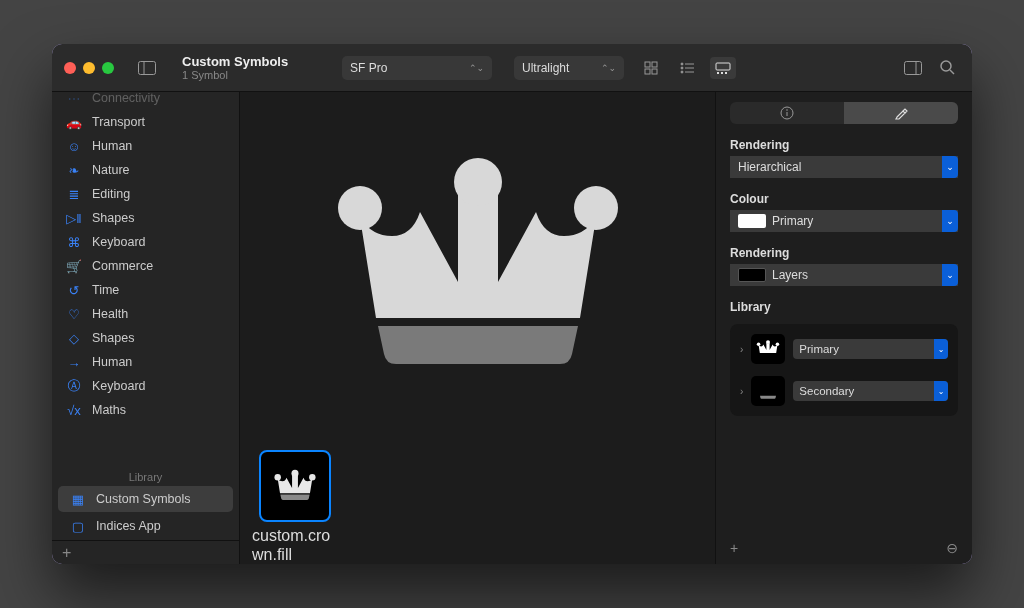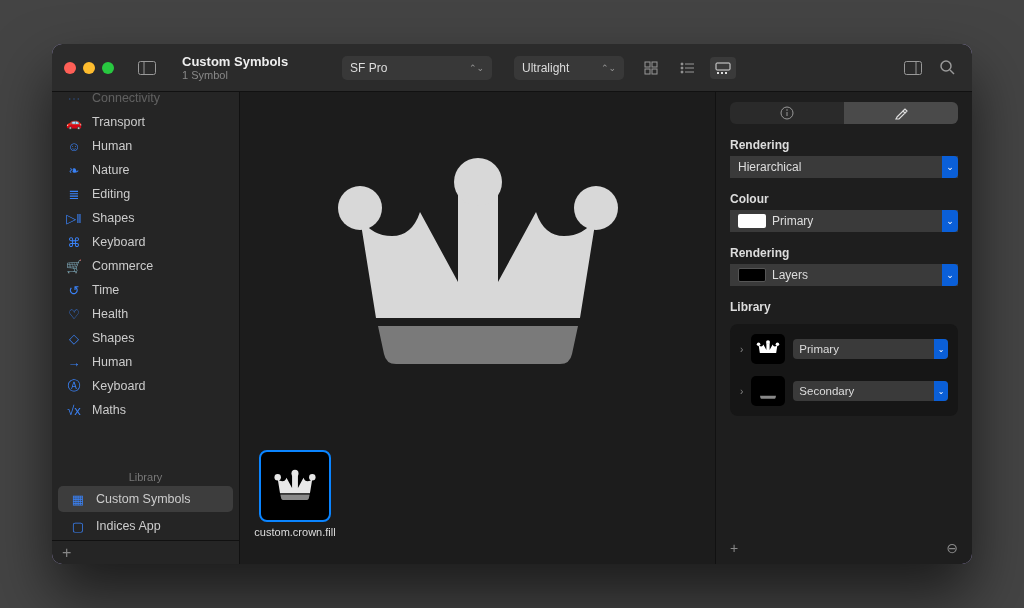--- a/index.html
+++ b/index.html
@@ -35,21 +35,21 @@
   .lib-icon { width:16px; text-align:center; color:#3a82f7; font-size:13px;}
   .sidebar-footer { height:24px; border-top:1px solid #111; display:flex; align-items:center; padding:0 10px; color:#888; font-size:16px;}
   
   .main { flex:1; background: #1c1c1c; display:flex; flex-direction:column; border-right:1px solid #111;}
   .preview { flex:1; display:flex; align-items:center; justify-content:center;}
   .preview svg { width: 300px; height: 260px; }
   .gallery { height: 120px; display:flex; align-items:flex-start; padding: 6px 12px; gap:12px;}
   .thumb { display:flex; flex-direction:column; align-items:center; gap:4px; width:86px;}
   .thumb-box { width:72px; height:72px; background:#000; border:2.5px solid #0a84ff; border-radius:8px; display:flex; align-items:center; justify-content:center;}
   .thumb-box svg { width:44px; height:40px;}
-  .thumb-label { font-size:11px; color:#ddd; line-height:1.2; word-break:break-all;}
+  .thumb-label { font-size:16px; color:#ddd; line-height:1.2; word-break:break-all;}
   
   .inspector { width: 256px; background:#1e1e1e; display:flex; flex-direction:column; padding: 0 0 8px;}
   .insp-tabs { display:flex; background:#2a2a2a; border-radius:6px; margin: 10px 14px 14px; height:22px; overflow:hidden;}
   .insp-tab { flex:1; display:flex; align-items:center; justify-content:center; color:#999; font-size:13px;}
   .insp-tab.active { background:#4a4a4a; color:#ddd;}
   .insp-section { padding: 0 14px 14px;}
   .insp-label { font-size:12px; font-weight:600; color:#ddd; margin-bottom:4px;}
   .insp-select { background:#3a3a3a; height:22px; border-radius:0; display:flex; align-items:center; padding:0 8px; font-size:12px; color:#ddd; position:relative;}
   .insp-select .tail { margin-left:auto; width:16px; height:100%; background:#0a5fd8; display:flex; align-items:center; justify-content:center; border-radius: 0 4px 4px 0; margin-right:-8px; font-size:9px; color:#fff;}
   .swatch { width:28px; height:14px; background:#fff; margin-right:6px; border-radius:2px;}

